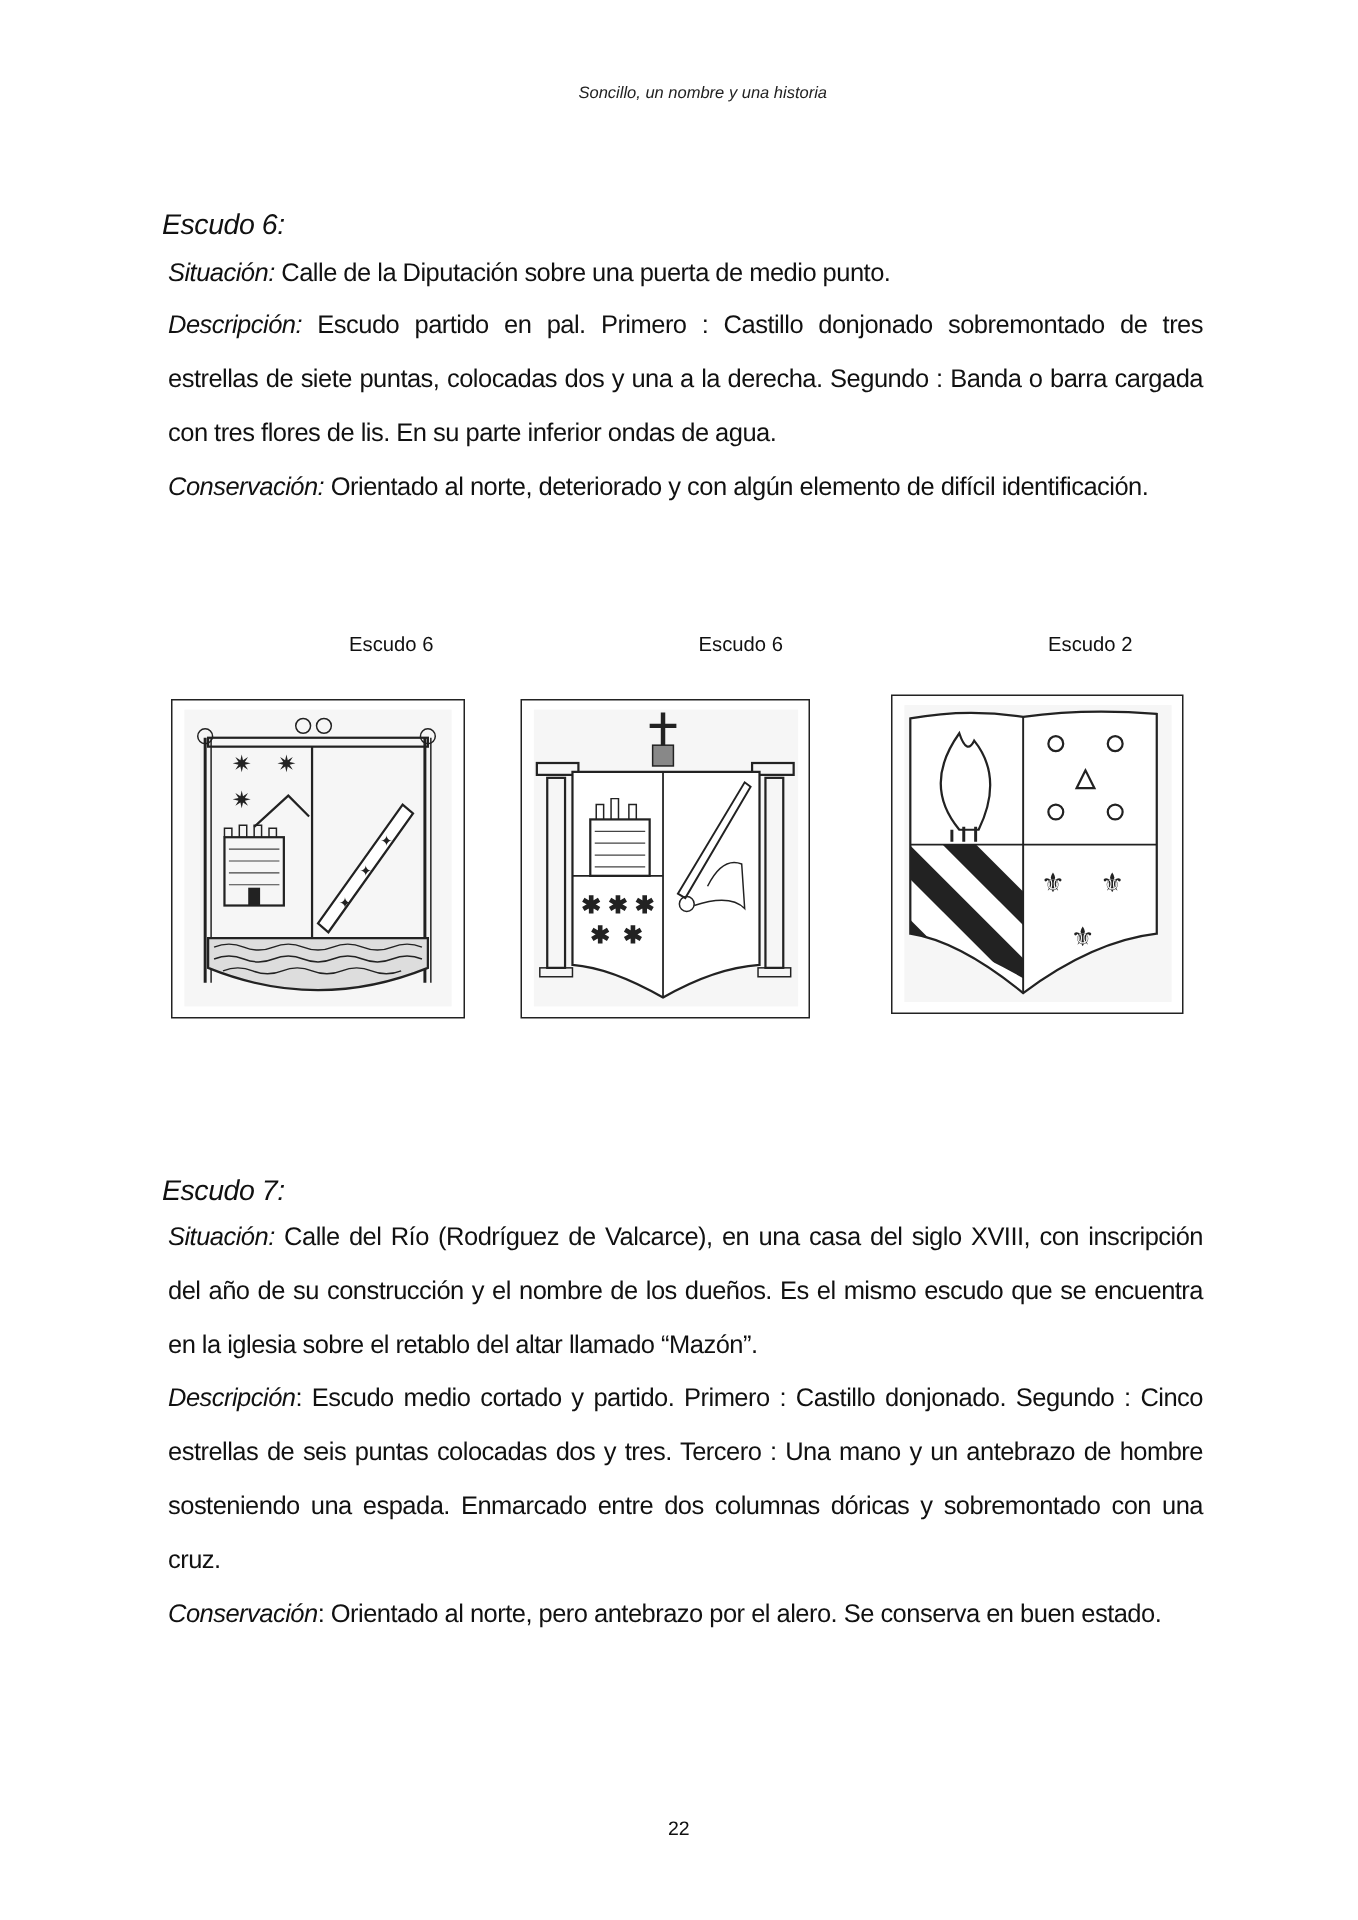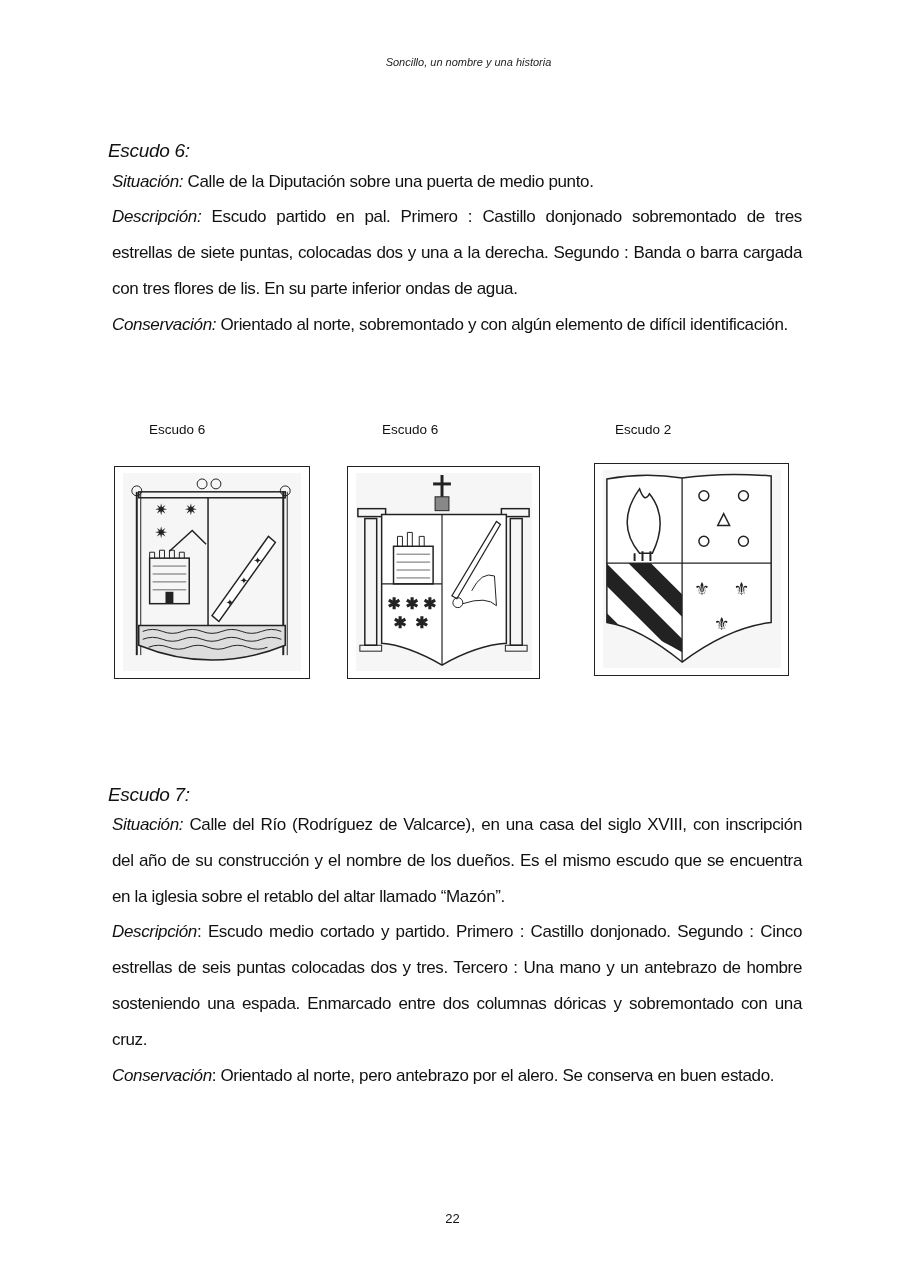--- a/index.html
+++ b/index.html
@@ -5,41 +5,41 @@
   html, body { margin: 0; padding: 0; background: #ffffff; }
   body { width: 905px; height: 1280px; position: relative; overflow: hidden;
          font-family: "Liberation Sans", sans-serif; color: #111; }
   .running-header { position: absolute; top: 56px; left: 0; width: 905px; text-align: center;
          font-size: 11px; font-style: italic; color: #222; padding-left: 16px; }
   .heading { position: absolute; left: 108px; font-size: 19px; font-style: italic;
          letter-spacing: -0.3px; color: #111; margin-top: 32px; }
   .para { position: absolute; left: 112px; width: 690px; font-size: 17px; line-height: 36px;
          text-align: justify; letter-spacing: -0.35px; color: #111; }
   .para em { font-style: italic; }
-  .fig-label { position: absolute; font-size: 13.5px; color: #111; text-align: left; width: 140px; }
+  .fig-label { position: absolute; font-size: 13.5px; color: #111; text-align: right; width: 140px; }
   .fig-box { position: absolute; border: 1.5px solid #222; background: #fff; box-sizing: border-box; }
   .fig-box svg { position: absolute; left: 0; top: 0; width: 100%; height: 100%; }
   .page-number { position: absolute; top: 1211px; left: 0; width: 905px; text-align: center;
          font-size: 13px; color: #111; }
 </style>
 </head>
 <body>
 
 <div class="running-header">Soncillo, un nombre y una historia</div>
 
 <div class="heading" style="top:108px">Escudo 6:</div>
 
 <div class="para" style="top:164px">
   <em>Situación:</em><span> Calle de la Diputación sobre una puerta de medio punto.</span>
 </div>
 <div class="para" style="top:199px">
   <em>Descripción:</em><span> Escudo partido en pal. Primero : Castillo donjonado sobremontado de tres estrellas de siete puntas, colocadas dos y una a la derecha. Segundo : Banda o barra cargada con tres flores de lis. En su parte inferior ondas de agua.</span>
 </div>
 <div class="para" style="top:307px">
-  <em>Conservación:</em><span> Orientado al norte, sobremontado y con algún elemento de difícil identificación.</span>
+  <em>Conservación:</em><span> Orientado al norte, deteriorado y con algún elemento de difícil identificación.</span>
 </div>
 
 <div class="fig-label" style="left:149px; top:422px">Escudo 6</div>
 <div class="fig-label" style="left:382px; top:422px">Escudo 6</div>
 <div class="fig-label" style="left:615px; top:422px">Escudo 2</div>
 
 <div class="fig-box" style="left:114px; top:466px; width:196px; height:213px">
   <svg viewBox="0 0 196 213">
     <rect x="8" y="6" width="180" height="200" fill="#f6f6f6"></rect>
     <rect x="24" y="25" width="148" height="6" fill="none" stroke="#222" stroke-width="1.5"></rect>

